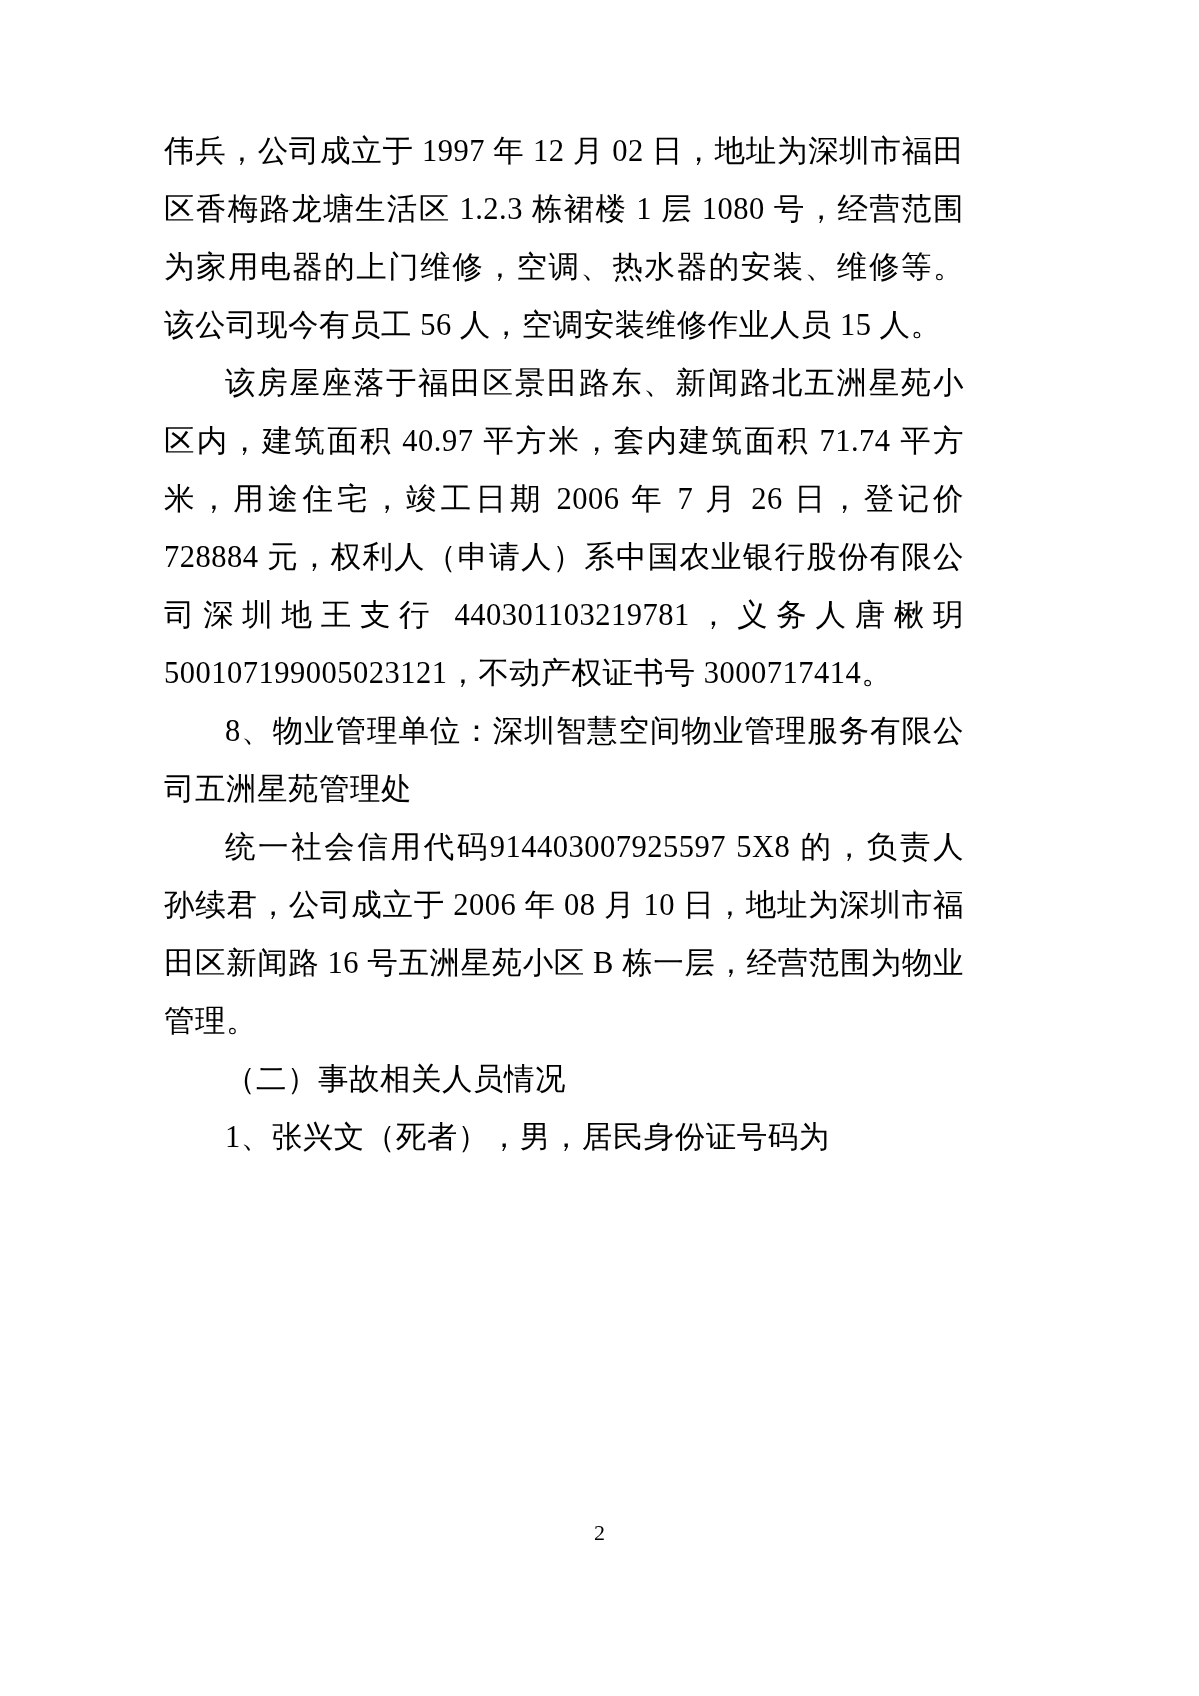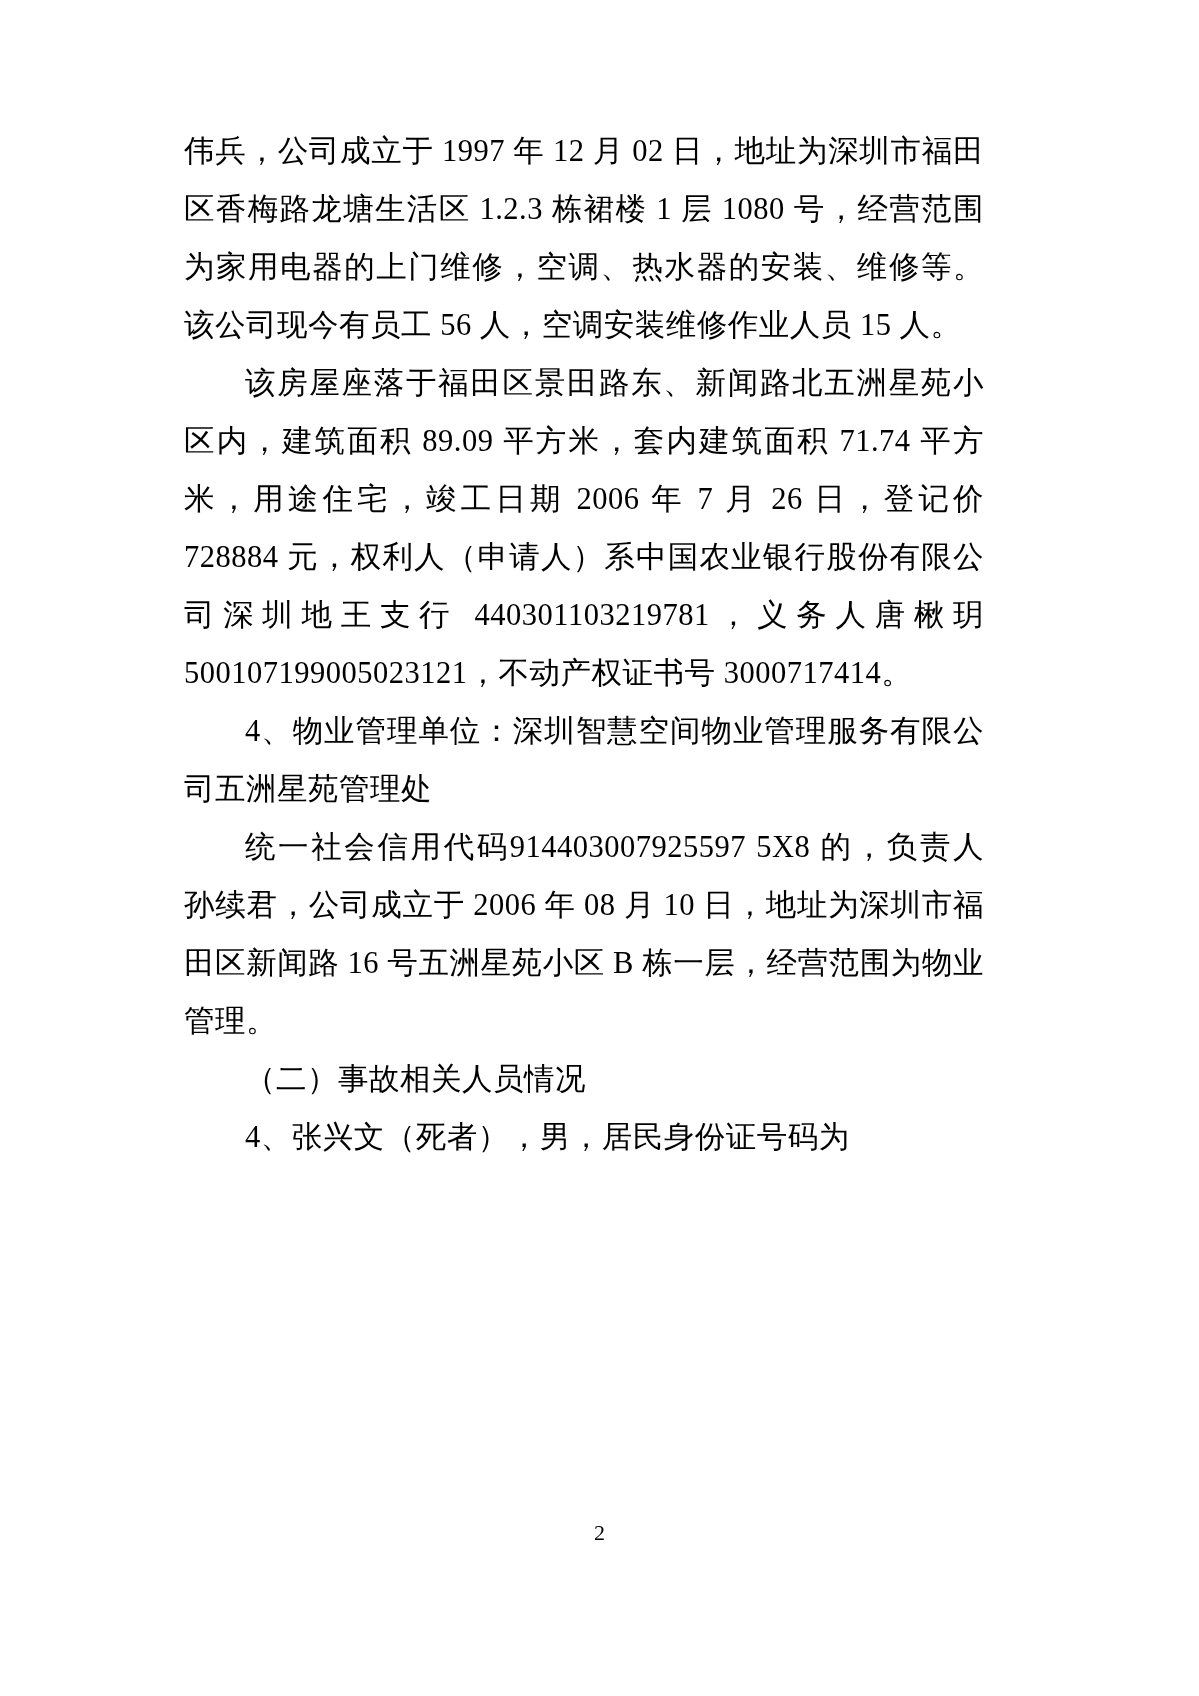--- a/index.html
+++ b/index.html
@@ -16,21 +16,21 @@
     position: relative;
     width: 1199px;
     height: 1696px;
     margin: 0 auto;
     background: #ffffff;
     box-sizing: border-box;
     overflow: hidden;
   }
   .content {
     position: absolute;
-    left: 184px;
+    left: 164px;
     top: 122px;
     width: 800px;
   }
   .para {
     font-size: 30.5px;
     line-height: 58px;
     letter-spacing: 0.5px;
     text-align: justify;
     text-justify: inter-ideograph;
     margin: 0;
@@ -52,27 +52,27 @@
 </style>
 </head>
 <body>
 
 <div class="page">
   <div class="content">
 
     <p class="para">伟兵，公司成立于 1997 年 12 月 02 日，地址为深圳市福田区香梅路龙塘生活区 1.2.3 栋裙楼 1 层 1080 号，经营范围为家用电器的上门维修，空调、热水器的安装、维修等。该公司现今有员工 56 人，空调安装维修作业人员 15 人。</p>
 
 
-    <p class="para indent">该房屋座落于福田区景田路东、新闻路北五洲星苑小区内，建筑面积 89.09 平方米，套内建筑面积 71.74 平方米，用途住宅，竣工日期 2006 年 7 月 26 日，登记价 728884 元，权利人（申请人）系中国农业银行股份有限公司深圳地王支行 440301103219781，义务人唐楸玥 500107199005023121，不动产权证书号 3000717414。</p>
+    <p class="para indent">该房屋座落于福田区景田路东、新闻路北五洲星苑小区内，建筑面积 40.97 平方米，套内建筑面积 71.74 平方米，用途住宅，竣工日期 2006 年 7 月 26 日，登记价 728884 元，权利人（申请人）系中国农业银行股份有限公司深圳地王支行 440301103219781，义务人唐楸玥 500107199005023121，不动产权证书号 3000717414。</p>
 
-    <p class="para indent">4、物业管理单位：深圳智慧空间物业管理服务有限公司五洲星苑管理处</p>
+    <p class="para indent">8、物业管理单位：深圳智慧空间物业管理服务有限公司五洲星苑管理处</p>
 
     <p class="para indent">统一社会信用代码914403007925597 5X8 的，负责人孙续君，公司成立于 2006 年 08 月 10 日，地址为深圳市福田区新闻路 16 号五洲星苑小区 B 栋一层，经营范围为物业管理。</p>
 
 
     <p class="para indent">（二）事故相关人员情况</p>
 
-    <p class="para indent">4、张兴文（死者），男，居民身份证号码为</p>
+    <p class="para indent">1、张兴文（死者），男，居民身份证号码为</p>
 
   </div>
 
   <div class="page-number">2</div>
 </div>
 
 </body></html>

